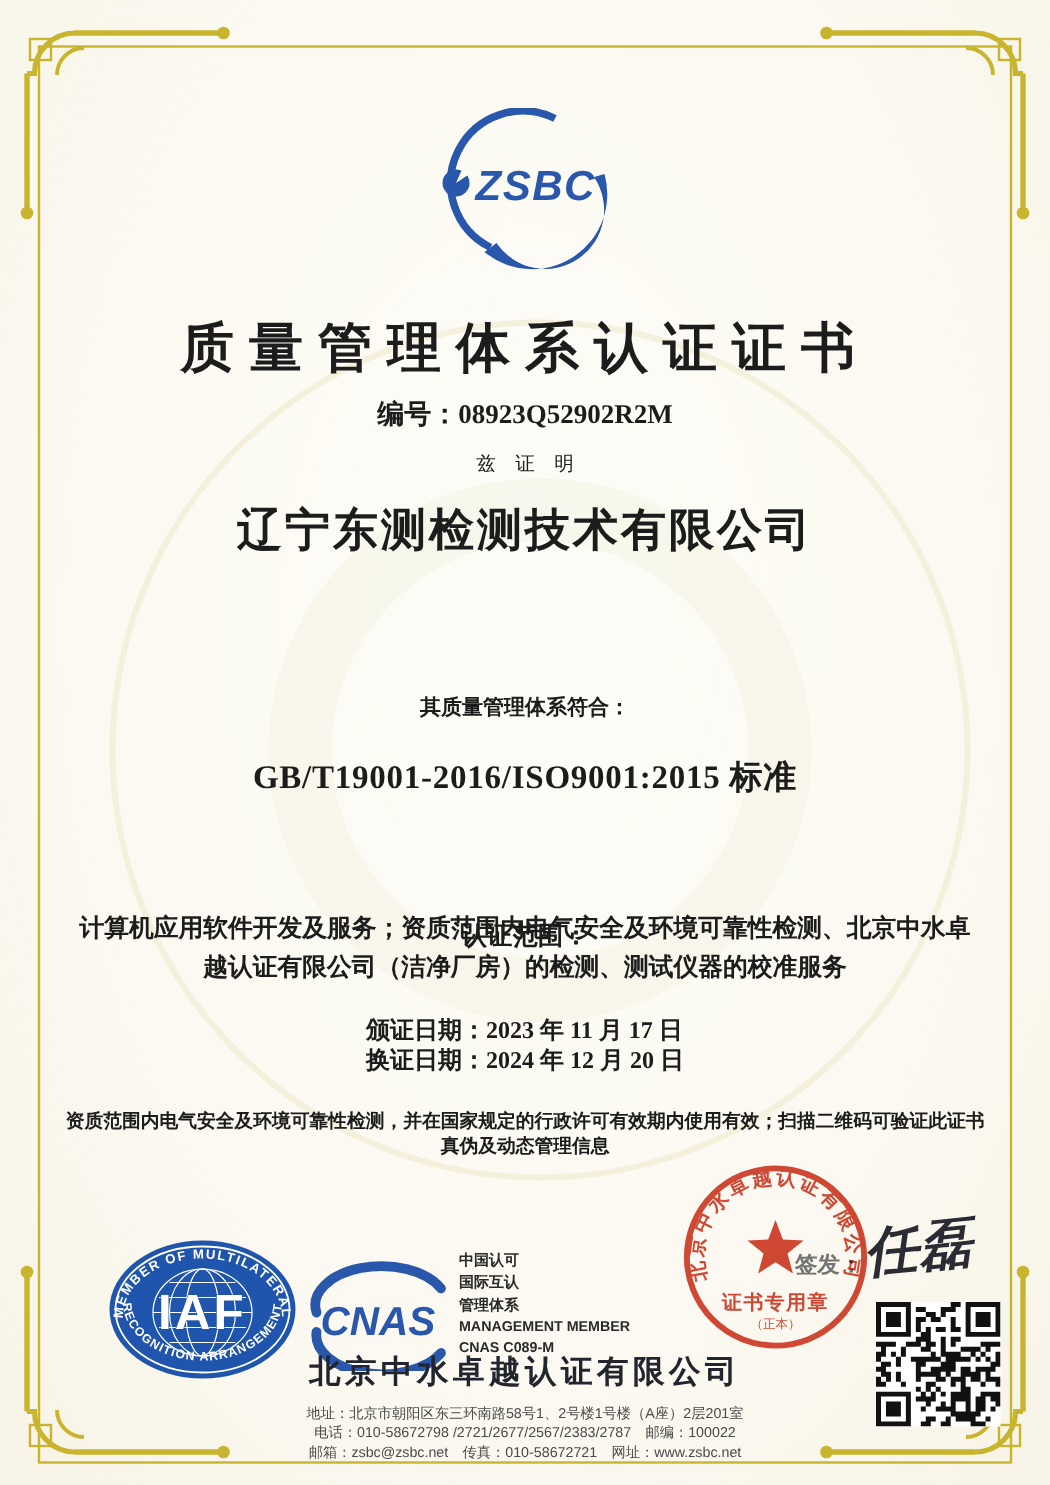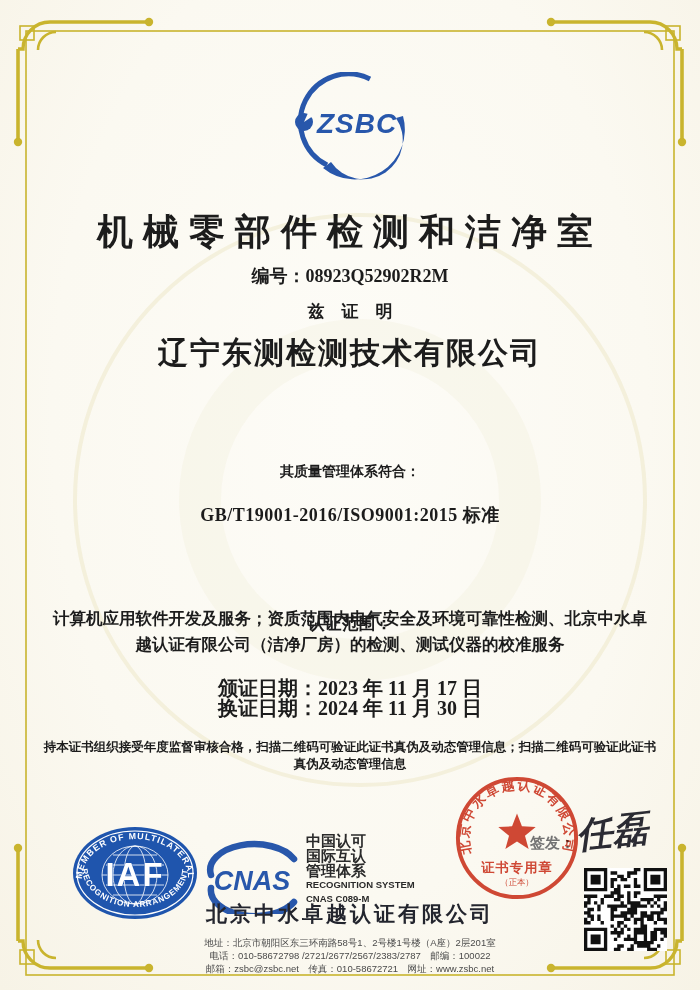--- a/index.html
+++ b/index.html
@@ -15,40 +15,40 @@
 
   
   #border-layer{left:0;top:0;z-index:1;pointer-events:none;}
   #watermark-layer{left:0;top:0;z-index:0;pointer-events:none;}
 
   
   #zsbc-logo{left:277px;top:72px;width:150px;height:108px;z-index:2;}
   #cert-title{top:208px;font-family:"Liberation Sans","DejaVu Sans",sans-serif;
     font-weight:700;font-size:36px;letter-spacing:10px;z-index:2;}
   #cert-no{top:264px;font-size:18px;font-weight:700;z-index:2;}
-  #certify-line{top:300px;font-size:17px;font-weight:700;z-index:2;}
+  #certify-line{top:300px;font-size:13px;font-weight:400;z-index:2;}
   #company-name{top:333px;font-size:30px;font-weight:700;letter-spacing:2px;z-index:2;}
   #company-info{top:374px;font-size:15px;font-weight:700;line-height:18.5px;z-index:2;}
 
   
   #system-statement{top:463px;font-size:14px;font-weight:700;z-index:2;}
-  #standard-line{top:503px;font-size:18px;font-weight:600;letter-spacing:.5px;z-index:2;}
+  #standard-line{top:503px;font-size:22px;font-weight:600;letter-spacing:.5px;z-index:2;}
   #scope-label{top:568px;font-size:17px;font-weight:700;z-index:2;margin-top:44px;}
   #scope-text{top:606px;left:45px;width:610px;text-align:center;
     font-size:16.5px;font-weight:700;line-height:26px;z-index:2;}
   #dates-block{top:678px;z-index:2;}
-  #dates-block .inner{display:inline-block;text-align:left;font-size:20px;font-weight:700;line-height:20px;}
+  #dates-block .inner{display:inline-block;text-align:left;font-size:16px;font-weight:700;line-height:20px;}
   #notice{top:739px;left:38px;width:624px;text-align:center;
     font-size:12.5px;font-weight:700;line-height:17px;z-index:2;}
 
   
   #iaf-logo{left:72px;top:826px;width:126px;height:95px;z-index:2;}
   #cnas-logo{left:206px;top:838px;width:92px;height:76px;z-index:2;}
   #accredit-info{left:306px;top:833px;z-index:2;font-family:"Liberation Sans","DejaVu Sans",sans-serif;}
-  #accredit-info .cn{font-size:15px;font-weight:600;line-height:15px;color:#2a2a2a;}
+  #accredit-info .cn{font-size:10px;font-weight:600;line-height:15px;color:#2a2a2a;}
   #accredit-info .en{font-size:9.5px;font-weight:700;line-height:14px;color:#2a2a2a;}
 
   #seal{left:453px;top:774px;width:128px;height:128px;z-index:4;opacity:.92;mix-blend-mode:multiply;}
   #signature{left:518px;top:820px;width:160px;height:60px;z-index:3;}
   #signature .label{position:absolute;left:12px;top:14px;font-size:15px;font-weight:700;color:#737373;}
   #signature .name{position:absolute;left:58px;top:-12px;font-size:36px;font-style:italic;font-weight:700;
     color:#2b2b33;transform:rotate(-6deg);font-family:"Liberation Serif","DejaVu Serif",serif;}
   #qr-code{left:584px;top:868px;width:83px;height:83px;z-index:2;background:#fff;}
 
   
@@ -85,21 +85,21 @@
 </svg>
 
 <svg id="zsbc-logo" class="abs" viewBox="0 0 150 108">
   <path d="M 93 7 A 48 48 0 1 0 50 93" fill="none" stroke="#2857ab" stroke-width="5"></path>
   <path d="M 46 96 A 50 50 0 0 0 126 44 L 119 46 A 38 38 0 0 1 54 90 Z" fill="#2857ab"></path>
   <circle cx="27" cy="50" r="9" fill="#2857ab"></circle>
   <path d="M 27 50 L 36 44 A 9 9 0 0 0 31 41 Z" fill="#fdfcf7"></path>
   <text x="40" y="61" font-family="Liberation Sans, DejaVu Sans, sans-serif" font-size="28" font-weight="700" font-style="italic" letter-spacing="1" fill="#2857ab">ZSBC</text>
 </svg>
 
-<div id="cert-title" class="abs center">机械零部件检测和洁净室</div>
+<div id="cert-title" class="abs center">质量管理体系认证证书</div>
 
 <div id="cert-no" class="abs center">
   <span>编号：</span><span>08923Q52902R2M</span>
 </div>
 
 <div id="certify-line" class="abs center">兹　证　明</div>
 
 <div id="company-name" class="abs center">辽宁东测检测技术有限公司</div>
 
 <div id="company-info" class="abs center">
@@ -109,25 +109,25 @@
 
 <div id="standard-line" class="abs center">GB/T19001-2016/ISO9001:2015 标准</div>
 
 <div id="scope-label" class="abs center">认证范围：</div>
 
 <div id="scope-text" class="abs">计算机应用软件开发及服务；资质范围内电气安全及环境可靠性检测、北京中水卓越认证有限公司（洁净厂房）的检测、测试仪器的校准服务</div>
 
 <div id="dates-block" class="abs center">
   <div class="inner">
     <div>颁证日期：2023 年 11 月 17 日</div>
-    <div>换证日期：2024 年 11 月 30 日</div>
+    <div>换证日期：2024 年 12 月 20 日</div>
   </div>
 </div>
 
-<div id="notice" class="abs">持本证书组织接受年度监督审核合格，扫描二维码可验证此证书真伪及动态管理信息；扫描二维码可验证此证书真伪及动态管理信息</div>
+<div id="notice" class="abs">资质范围内电气安全及环境可靠性检测，并在国家规定的行政许可有效期内使用有效；扫描二维码可验证此证书真伪及动态管理信息</div>
 
 <svg id="iaf-logo" class="abs" viewBox="0 0 126 95">
   <ellipse cx="63" cy="47" rx="62" ry="46" fill="#1f55ad"></ellipse>
   <ellipse cx="63" cy="47" rx="58" ry="42" fill="none" stroke="#ffffff" stroke-width="1.2"></ellipse>
   <g stroke="#ffffff" stroke-width="0.8" fill="none">
     <ellipse cx="63" cy="49" rx="33" ry="29"></ellipse>
     <ellipse cx="63" cy="49" rx="22" ry="29"></ellipse>
     <ellipse cx="63" cy="49" rx="11" ry="29"></ellipse>
     <line x1="30" y1="49" x2="96" y2="49"></line>
     <line x1="34" y1="39" x2="92" y2="39"></line>
@@ -151,21 +151,21 @@
 <svg id="cnas-logo" class="abs" viewBox="0 0 92 76">
   <path d="M 5 37 A 44 26 0 0 1 88 21" fill="none" stroke="#2857ab" stroke-width="6.5" stroke-linecap="round"></path>
   <path d="M 5 50 A 44 26 0 0 0 88 64" fill="none" stroke="#2857ab" stroke-width="6.5" stroke-linecap="round"></path>
   <text x="46" y="52" text-anchor="middle" font-family="Liberation Sans, DejaVu Sans, sans-serif" font-size="27" font-weight="700" font-style="italic" fill="#2857ab">CNAS</text>
 </svg>
 
 <div id="accredit-info" class="abs">
   <div class="cn">中国认可</div>
   <div class="cn">国际互认</div>
   <div class="cn">管理体系</div>
-  <div class="en">RECOGNITION SYSTEM</div>
+  <div class="en">MANAGEMENT MEMBER</div>
   <div class="en">CNAS C089-M</div>
 </div>
 
 <svg id="seal" class="abs" viewBox="0 0 130 130">
   <circle cx="65" cy="65" r="60" fill="none" stroke="#cf3a26" stroke-width="4"></circle>
   <defs>
     <path id="sealArc" d="M 22 88 A 49 49 0 1 1 108 88"></path>
   </defs>
   <text font-size="13.5" font-weight="700" fill="#cf3a26" letter-spacing="2" font-family="Liberation Serif, DejaVu Serif, serif">
     <textPath href="#sealArc" startOffset="50%" text-anchor="middle">北京中水卓越认证有限公司</textPath>

